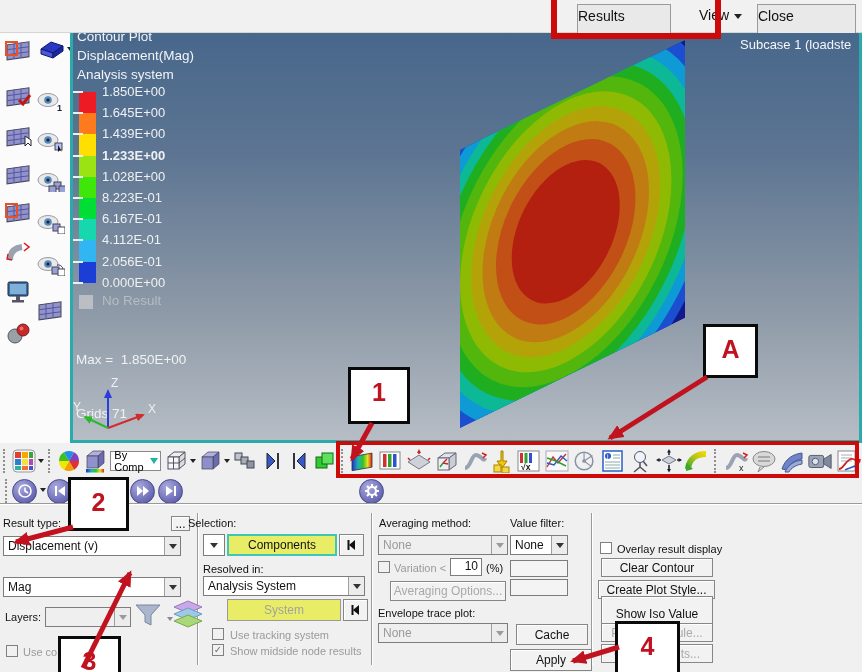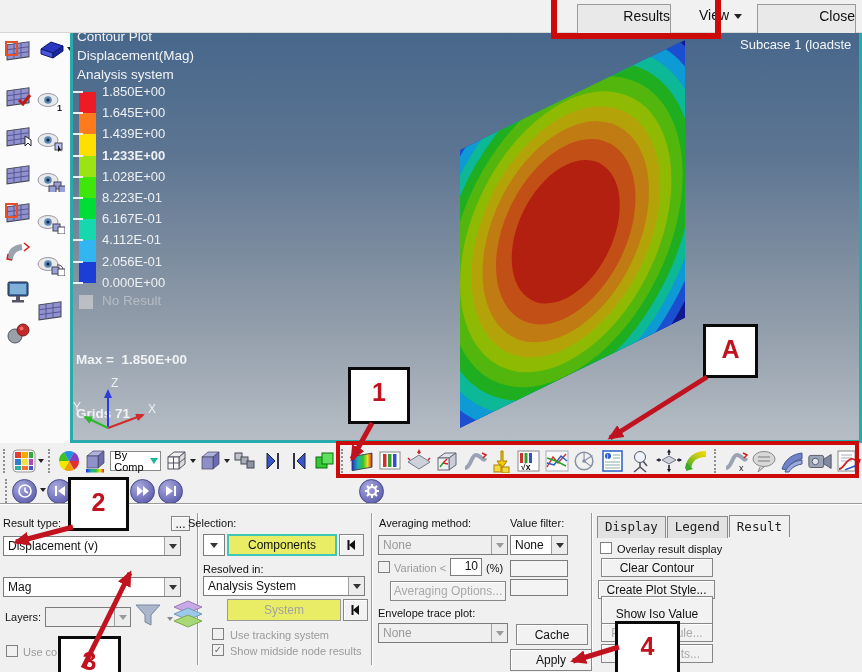--- a/index.html
+++ b/index.html
@@ -2,40 +2,40 @@
 <html><head>
 <meta charset="utf-8">
 <style>
   * { margin:0; padding:0; box-sizing:border-box; }
   body { font-family:"Liberation Sans", sans-serif; background:#dcdcdc; }
   .screen { position:relative; width:862px; height:672px; overflow:hidden; background:#f0f0f0; }
   .ab { position:absolute; }
 
   
   .topbar { left:0; top:0; width:862px; height:33px; background:#f1f1f1; border-bottom:1px solid #d6d6d6; }
-  .tb-btn { position:absolute; top:4px; height:37px; background:#e9e9e9; border:1px solid #9a9a9a; font-size:14px; color:#111; text-align:right; line-height:23px; }
+  .tb-btn { position:absolute; top:4px; height:37px; background:#e9e9e9; border:1px solid #9a9a9a; font-size:14px; color:#111; text-align:left; line-height:23px; }
   .menu-label { position:absolute; top:7px; font-size:14px; color:#111; }
   .dd-caret { display:inline-block; width:0; height:0; border-left:4px solid transparent; border-right:4px solid transparent; border-top:5px solid #222; margin-left:5px; vertical-align:middle; }
 
   
   .leftbar { left:0; top:33px; width:70px; height:410px; background:#fbfbfb; }
   .lt-item { position:absolute; width:30px; height:28px; display:flex; align-items:center; justify-content:center; }
 
   
   .graphics { left:70px; top:33px; width:792px; height:410px; overflow:hidden;
     border-left:3px solid #2aabab; border-right:3px solid #2aabab; border-bottom:3px solid #2aabab;
     background:linear-gradient(180deg,#47678b 0%, #5d7592 30%, #8d99a7 68%, #b6bdc5 100%); }
   .leg-title { position:absolute; left:4px; top:-6px; color:#f2f4f6; font-size:13.5px; line-height:19px; }
   .leg-bar { position:absolute; left:6px; top:59px; width:17px; }
   .leg-seg { width:17px; height:21.2px; }
   .leg-tick { position:absolute; left:0px; width:10px; height:2px; background:#eef1f3; }
   .leg-lab { position:absolute; left:29px; color:#eef1f3; font-size:13px; white-space:nowrap; }
   .leg-nores-sq { position:absolute; left:6px; top:262px; width:14px; height:14px; background:#c3c6c9; opacity:.85; }
   .leg-nores { position:absolute; left:29px; top:260px; color:#b6bcc2; font-size:13.5px; }
-  .stats { position:absolute; left:3px; top:282px; color:#f0f2f4; font-size:13.5px; line-height:18px; white-space:pre;font-weight:bold; }
+  .stats { position:absolute; left:3px; top:282px; color:#f0f2f4; font-size:13.5px; line-height:18px; white-space:pre; }
   .subcase { position:absolute; left:667px; top:4px; color:#f4f6f8; font-size:13px; white-space:nowrap; }
 
   
   .row1 { left:0; top:443px; width:862px; height:35px; background:#f0f0f0; display:flex; align-items:center; }
   .row2 { left:0; top:478px; width:862px; height:26px; background:#f0f0f0; }
   .grip { width:5px; height:24px; border-left:2px dotted #8f8f8f; margin:0 3px; }
   .ico { width:26px; height:26px; display:flex; align-items:center; justify-content:center; margin:0 1px; }
   .caret-s { width:0; height:0; border-left:3.5px solid transparent; border-right:3.5px solid transparent; border-top:4.5px solid #222; margin:0 1px; }
   .bycomp { width:54px; height:20px; background:#fff; border:1px solid #8a8a8a; font-size:11px; display:flex; align-items:center; padding-left:3px; margin:0 2px; }
   .bycomp .v { margin-left:auto; margin-right:2px; width:0; height:0; border-left:4px solid transparent; border-right:4px solid transparent; border-top:6px solid #1fb3a0; }
@@ -691,25 +691,20 @@
       <div class="txt">None</div>
         <div class="cbox">
           <i></i>
         </div>
     </div>
     <div class="inp dis" style="left:510px; top:55px; width:58px; height:17px;"></div>
     <div class="inp dis" style="left:510px; top:74px; width:58px; height:17px;"></div>
     <div class="btn" style="left:516px; top:119px; width:72px; height:21px;">Cache</div>
     <div class="btn" style="left:510px; top:144px; width:82px; height:22px;">Apply</div>
 
-    <div class="tabs" style="left:597px; top:11px;" id="tabs">
-        <div class="tab">Display</div>
-        <div class="tab">Legend</div>
-        <div class="tab active">Result</div>
-      </div>
     <span class="cb" style="left:600px; top:37px;"></span>
     <div class="plabel" style="left:617px; top:38px;">Overlay result display</div>
     <div id="resultbtns">
         <div class="btn" style="left: 601px; top: 53px; width: 112px; height: 19px;">Clear Contour</div>
         <div class="btn" style="left: 598px; top: 75px; width: 117px; height: 19px;">Create Plot Style...</div>
         <div class="btn" style="left: 601px; top: 91px; width: 112px; height: 36px;">Show Iso Value</div>
         <div class="btn dis" style="left: 601px; top: 118px; width: 112px; height: 19px;">Projection Rule...</div>
         <div class="btn dis" style="left: 601px; top: 139px; width: 112px; height: 19px;">Query Results...</div>
       </div>
   </div>

